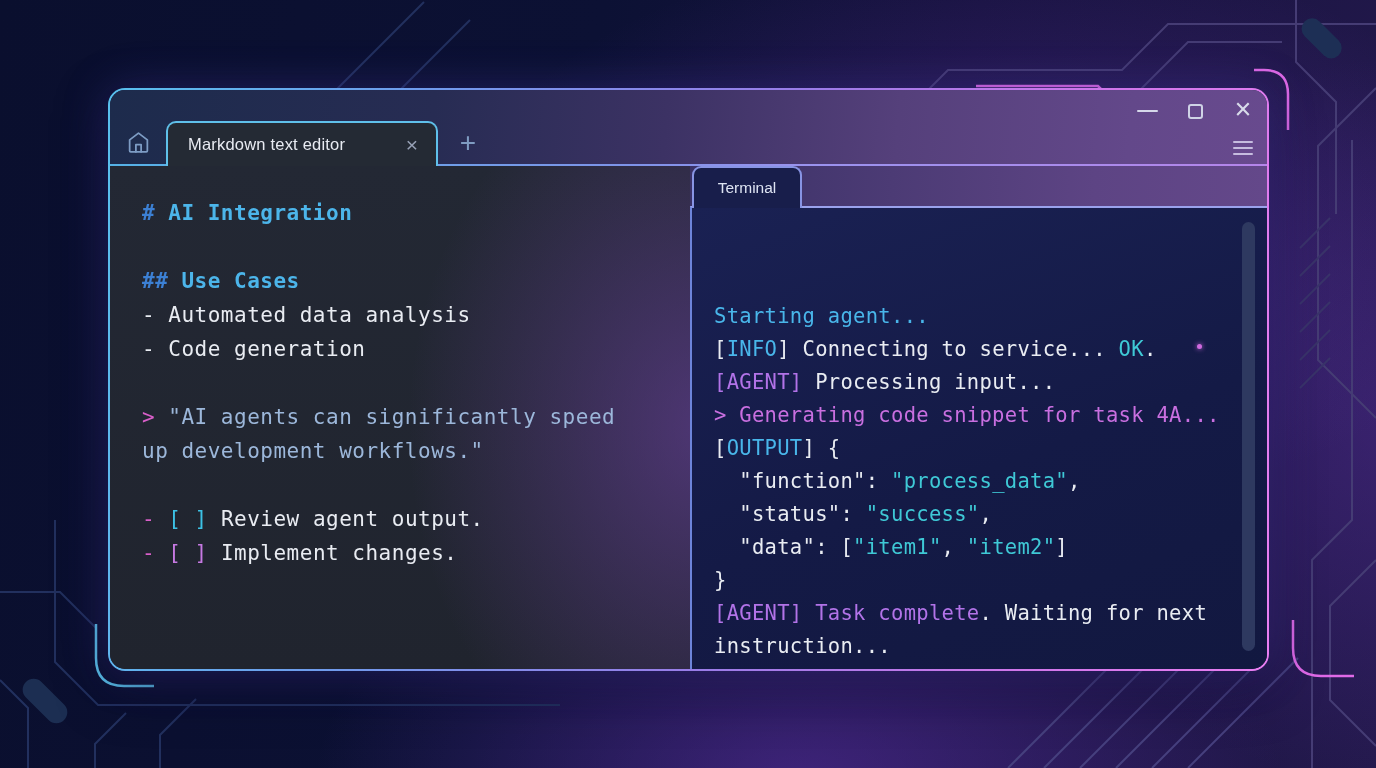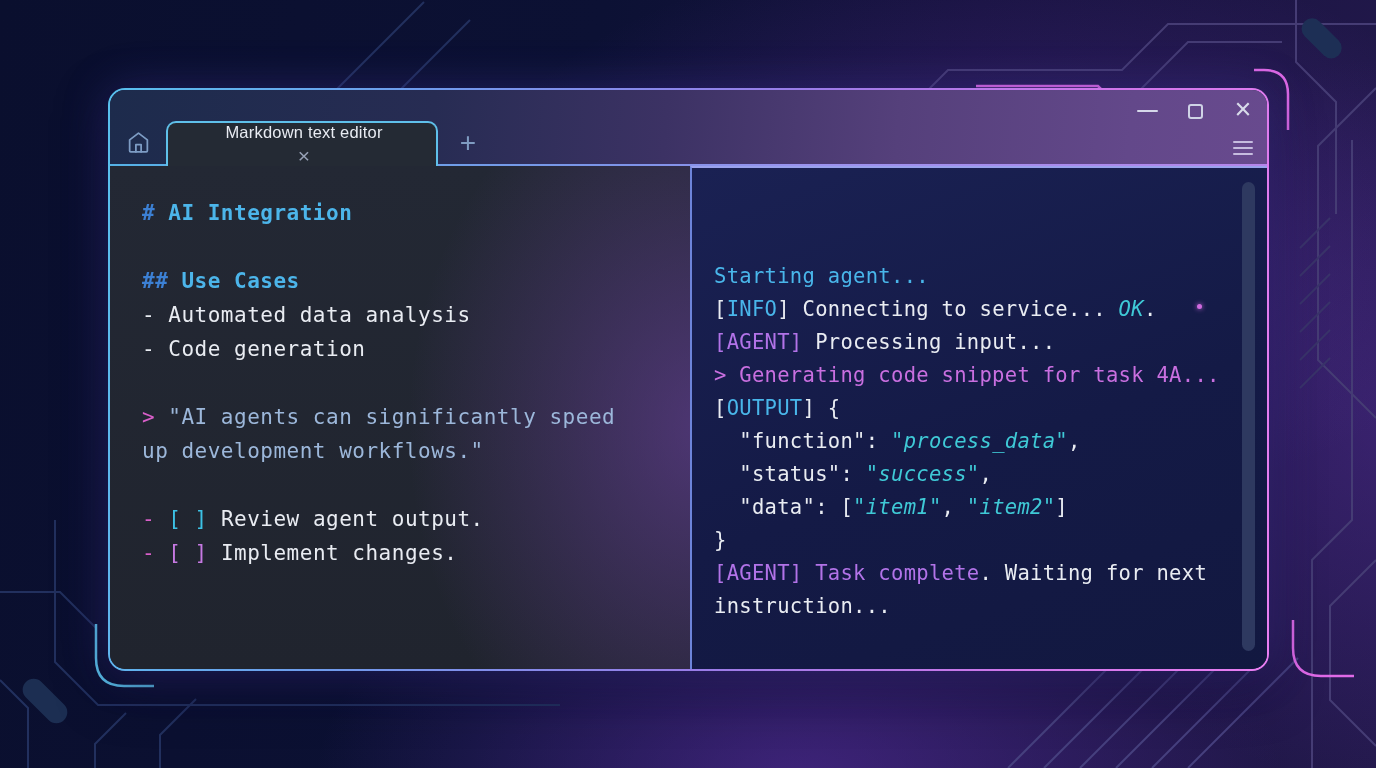--- a/index.html
+++ b/index.html
@@ -33,21 +33,21 @@
     background:linear-gradient(95deg,#1d2b4c 0%,#272c53 28%,#3c3264 48%,#55407b 68%,#63488a 88%,#684a8e 100%);
   }
   .titlebar-line { position:absolute; left:0; bottom:0; height:2px; width:100%; z-index:1;
     background:linear-gradient(90deg,#55b2e6,#7e93e8 45%,#9a93ee 60%,#b585ea 100%); }
   .home-btn { position:absolute; left:0; bottom:0; width:56px; height:44px;
     display:flex; align-items:center; justify-content:center; cursor:pointer; }
   .tab {
     position:absolute; left:56px; bottom:0; width:272px; height:45px; z-index:2;
     background:#242a34; border:2px solid #5fc0ea; border-bottom:none;
     border-radius:10px 10px 0 0;
-    display:flex; align-items:center; padding:0 16px 0 20px; cursor:pointer;flex-direction:column;
+    display:flex; align-items:center; padding:0 16px 0 20px; cursor:pointer;
   }
   .tab-label { flex:1; color:#e8ebf2; font-size:16.5px; letter-spacing:0.2px; }
   .tab-close { color:#97a1b6; font-size:21px; font-weight:300; line-height:1; padding:0 2px; cursor:pointer; }
   .newtab-btn { position:absolute; left:342px; bottom:6px; width:32px; height:34px;
     color:#7f9cc2; font-size:28px; font-weight:300; display:flex; align-items:center; justify-content:center; cursor:pointer; }
   .win-controls { position:absolute; top:5px; right:4px; display:flex; gap:8px; }
   .win-btn { width:40px; height:32px; display:flex; align-items:center; justify-content:center; cursor:pointer; }
   .min-bar { width:21px; height:2px; background:#d6d8ea; border-radius:1px; }
   .max-square { width:15px; height:15px; border:2px solid #cfd3e6; border-radius:3px; }
   .close-glyph { color:#d8dcea; font-size:29px; font-weight:300; line-height:1; margin-top:-3px; }
@@ -92,21 +92,21 @@
   .editor-pane .code-line { font-size:21px; line-height:34px; letter-spacing:0.5px; }
   .term-panel  .code-line { font-size:20.5px; line-height:33px; letter-spacing:0.3px; }
   .sg-h  { color:#4cb5ea; font-weight:bold;margin-top:24px; }
   .sg-hm { color:#3c80d4; font-weight:bold; }
   .sg-w  { color:#e9ecf2;margin-top:24px; }
   .sg-p  { color:#d95fc9; }
   .sg-q  { color:#9cb7da; }
   .sg-cb { color:#3cc2e6; }
   .sg-pb { color:#c679e2; }
   .sg-c  { color:#49b6ea; }
-  .sg-t  { color:#3fc9d6;font-style:italic; }
+  .sg-t  { color:#3fc9d6; }
   .sg-v  { color:#b273e8; }
   .sg-m  { color:#c96fe0; }
 </style>
 </head>
 <body>
 
 <svg class="circuit" width="1376" height="768" viewBox="0 0 1376 768" fill="none" xmlns="http://www.w3.org/2000/svg">
   <g stroke="#22305e" stroke-width="2">
     <path d="M55 520 V662 L98 705 H560"></path>
     <path d="M0 592 H60 L96 628"></path>
@@ -192,20 +192,25 @@
         <span class="menu-bar"></span>
         <span class="menu-bar"></span>
       </div>
     </div>
 
     <div class="content">
 
       <div class="editor-pane code"><div class="code-line"><span class="sg-hm"># </span><span class="sg-h">AI Integration</span></div><div class="code-line">&nbsp;</div><div class="code-line"><span class="sg-hm">## </span><span class="sg-h">Use Cases</span></div><div class="code-line"><span class="sg-w">- Automated data analysis</span></div><div class="code-line"><span class="sg-w">- Code generation</span></div><div class="code-line">&nbsp;</div><div class="code-line"><span class="sg-p">&gt; </span><span class="sg-q">"AI agents can significantly speed</span></div><div class="code-line"><span class="sg-q">up development workflows."</span></div><div class="code-line">&nbsp;</div><div class="code-line"><span class="sg-p">- </span><span class="sg-cb">[ ]</span><span class="sg-w"> Review agent output.</span></div><div class="code-line"><span class="sg-p">- </span><span class="sg-pb">[ ]</span><span class="sg-w"> Implement changes.</span></div></div>
 
       <div class="terminal-pane">
+        <div class="term-header">
+          <div class="term-tab">
+            <span class="term-tab-label">Terminal</span>
+          </div>
+        </div>
         <div class="term-panel code">
           <div class="term-scrollbar"></div>
           <div class="glow-dot"></div>
         <div class="code-line"><span class="sg-c">Starting agent...</span></div><div class="code-line"><span class="sg-w">[</span><span class="sg-c">INFO</span><span class="sg-w">] Connecting to service... </span><span class="sg-t">OK</span><span class="sg-w">.</span></div><div class="code-line"><span class="sg-v">[AGENT]</span><span class="sg-w"> Processing input...</span></div><div class="code-line"><span class="sg-m">&gt; Generating code snippet for task 4A...</span></div><div class="code-line"><span class="sg-w">[</span><span class="sg-c">OUTPUT</span><span class="sg-w">] {</span></div><div class="code-line"><span class="sg-w">  "function": </span><span class="sg-t">"process_data"</span><span class="sg-w">,</span></div><div class="code-line"><span class="sg-w">  "status": </span><span class="sg-t">"success"</span><span class="sg-w">,</span></div><div class="code-line"><span class="sg-w">  "data": [</span><span class="sg-t">"item1"</span><span class="sg-w">, </span><span class="sg-t">"item2"</span><span class="sg-w">]</span></div><div class="code-line"><span class="sg-w">}</span></div><div class="code-line"><span class="sg-v">[AGENT] Task complete</span><span class="sg-w">. Waiting for next</span></div><div class="code-line"><span class="sg-w">instruction...</span></div></div>
       </div>
 
     </div>
   </div>
 </div>
 

